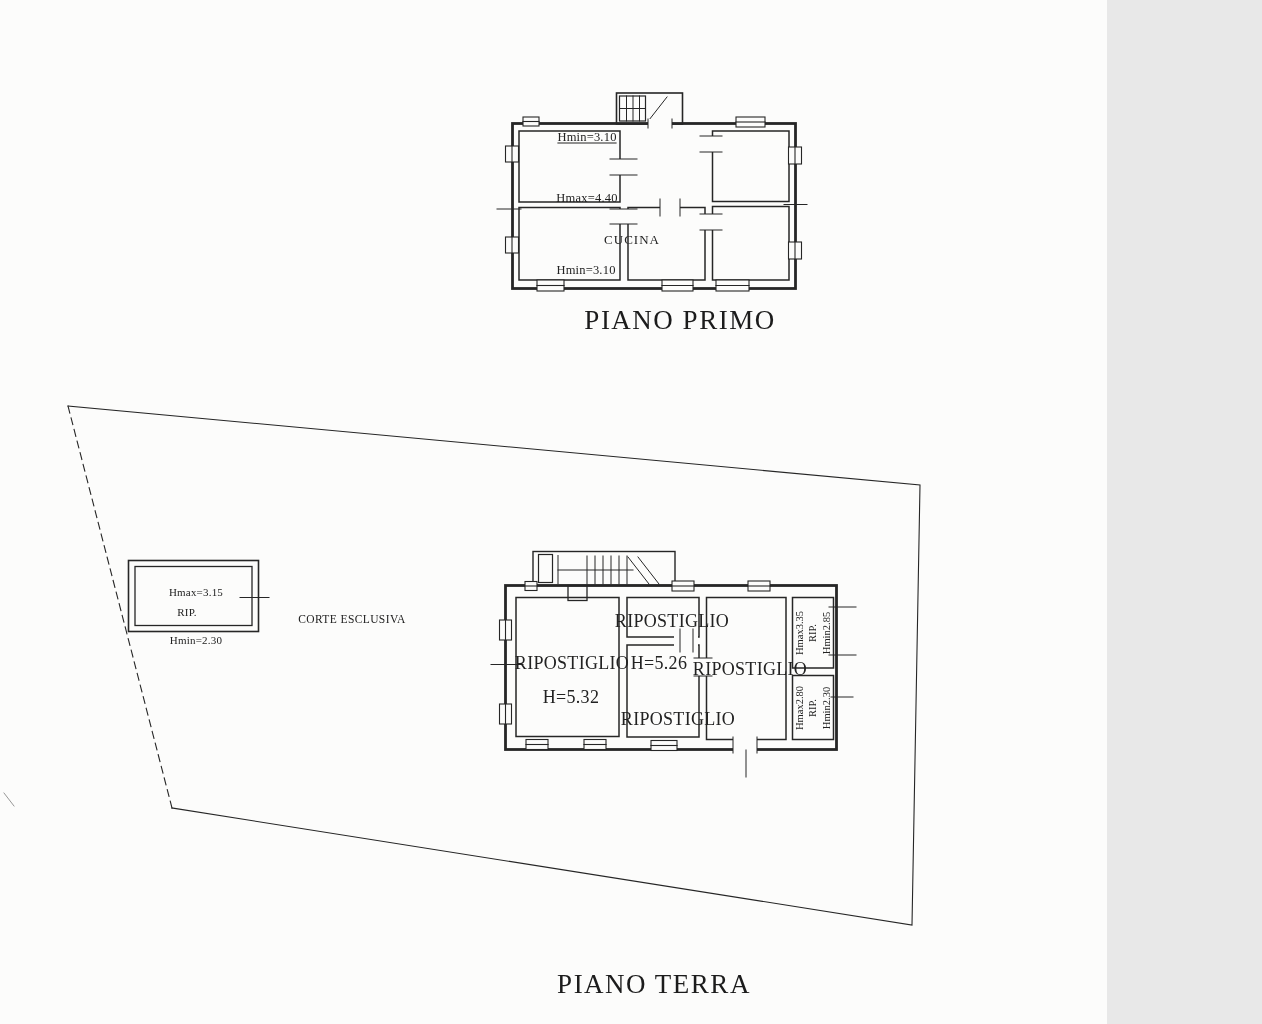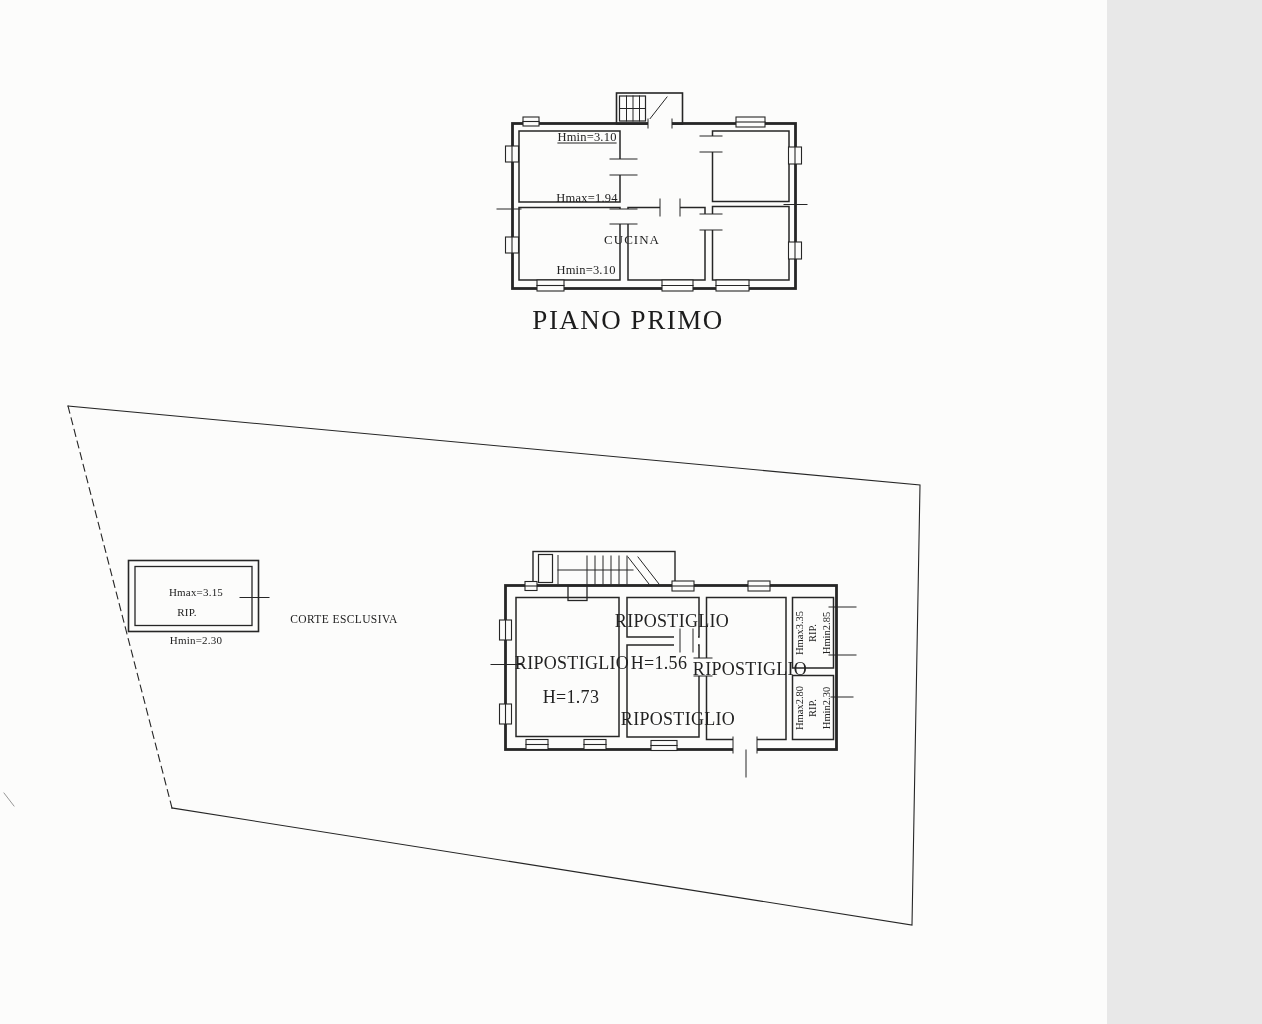--- a/index.html
+++ b/index.html
@@ -158,43 +158,44 @@
           <path d="M584 744.5 H606"></path>
         <rect x="651" y="740.5" width="26" height="10" fill="#fcfcfb"></rect>
           <path d="M651 745.5 H677"></path>
       </g>
 
       <path stroke-width="0.8" opacity="0.6" d="M4 793 L14 806"></path>
     </g>
   </svg>
 
   <div class="lbl s125 u" style="left:587px; top:137px;">Hmin=3.10</div>
-  <div class="lbl s125" style="left:587px; top:198px;">Hmax=1.94</div>
+  <div class="lbl s125" style="left:587px; top:198px;">Hmax=4.40</div>
   <div class="lbl s125" style="left:586px; top:270px;">Hmin=3.10</div>
   <div class="lbl s13" style="left:632px; top:240px;">CUCINA</div>
-  <div class="lbl title" style="left:628px; top:320px;">PIANO PRIMO</div>
+  <div class="lbl title" style="left:680px; top:320px;">PIANO PRIMO</div>
 
   <div class="lbl s11" style="left:196px; top:572px;">Hmax=3.15</div>
   <div class="lbl s11" style="left:187px; top:592px;">RIP.</div>
   <div class="lbl s11" style="left:196px; top:620px;">Hmin=2.30</div>
 
-  <div class="lbl s115" style="left:344px; top:619px;">CORTE ESCLUSIVA</div>
+  <div class="lbl s115" style="left:352px; top:619px;">CORTE ESCLUSIVA</div>
 
   <div class="lbl s12" style="left:572px; top:663px;">RIPOSTIGLIO</div>
-  <div class="lbl s12" style="left:571px; top:697px;">H=1.73</div>
+  <div class="lbl s12" style="left:571px; top:697px;">H=5.32</div>
   <div class="lbl s12" style="left:672px; top:621px;">RIPOSTIGLIO</div>
-  <div class="lbl s12" style="left:659px; top:663px;">H=1.56</div>
+  <div class="lbl s12" style="left:659px; top:663px;">H=5.26</div>
   <div class="lbl s12" style="left:678px; top:719px;">RIPOSTIGLIO</div>
   <div class="lbl s12" style="left:750px; top:669px;">RIPOSTIGLIO</div>
 
   <div class="vlabel" style="left:781px; top:611.5px; width:64px; height:42px;">
     <span>Hmax3.35</span>
     <span>RIP.</span>
     <span>Hmin2.85</span>
   </div>
   <div class="vlabel" style="left:783px; top:686.5px; width:60px; height:42px;">
     <span>Hmax2.80</span>
     <span>RIP.</span>
     <span>Hmin2.30</span>
   </div>
 
+  <div class="lbl title" style="left:654px; top:984px;">PIANO TERRA</div>
 
 </div>
 
 </body></html>

